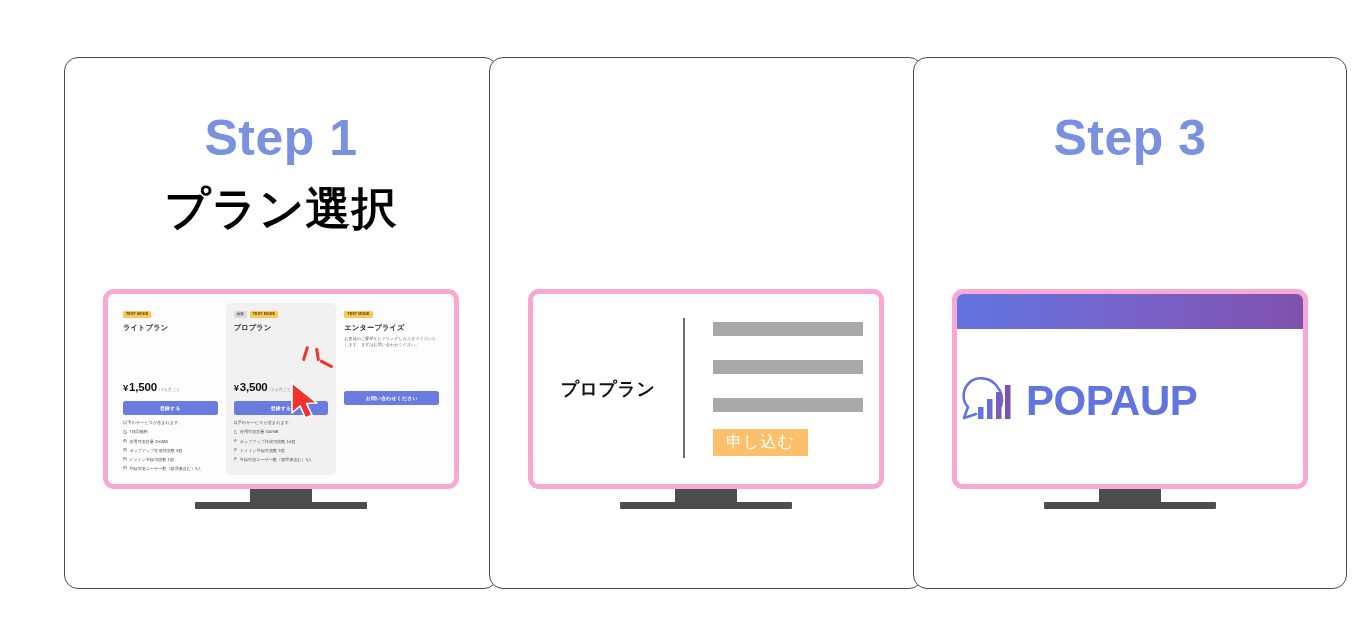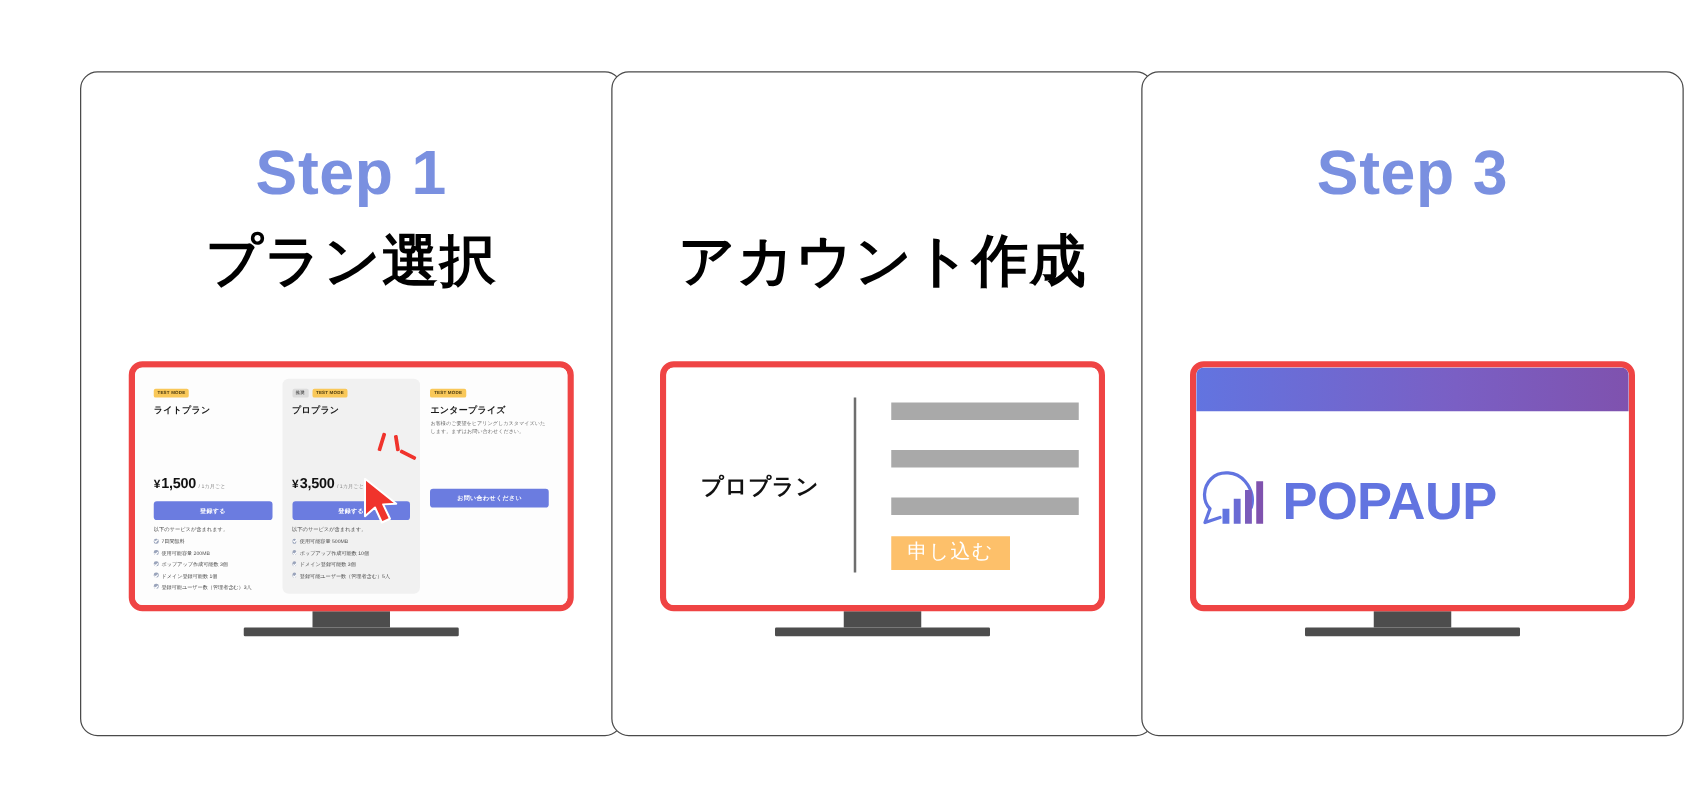--- a/index.html
+++ b/index.html
@@ -58,21 +58,21 @@
     position:absolute;
     left:50%;
     transform:translateX(-50%);
     top:231px;
     width:356px;
   }
   .screen{
     position:relative;
     width:356px;
     height:200px;
-    border:5px solid #ef4444;
+    border:5px solid #f9a8d4;
     border-radius:11px;
     background:#fff;
     box-sizing:border-box;
     overflow:hidden;
   }
   .stand-neck{
     width:62px;height:13px;
     background:#4d4d4d;
     margin:0 auto;
   }
@@ -392,21 +392,20 @@
           </div>
 
         </div>
       </div>
       <div class="stand-neck"></div>
       <div class="stand-base"></div>
     </div>
   </div>
 
   <div class="panel" id="panel-2">
-    <div class="step-title">アカウント作成</div>
 
     <div class="monitor">
       <div class="screen">
         <div class="form-screen">
           <div class="form-left">
             <div class="form-plan">プロプラン</div>
           </div>
           <div class="form-divider"></div>
           <div class="form-right">
             <div class="field-bar"></div>

